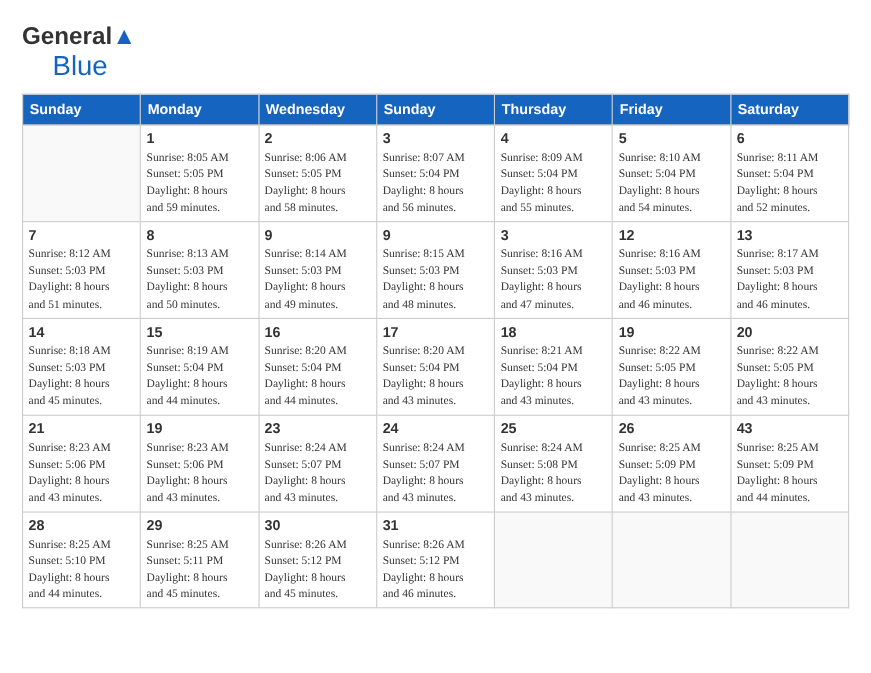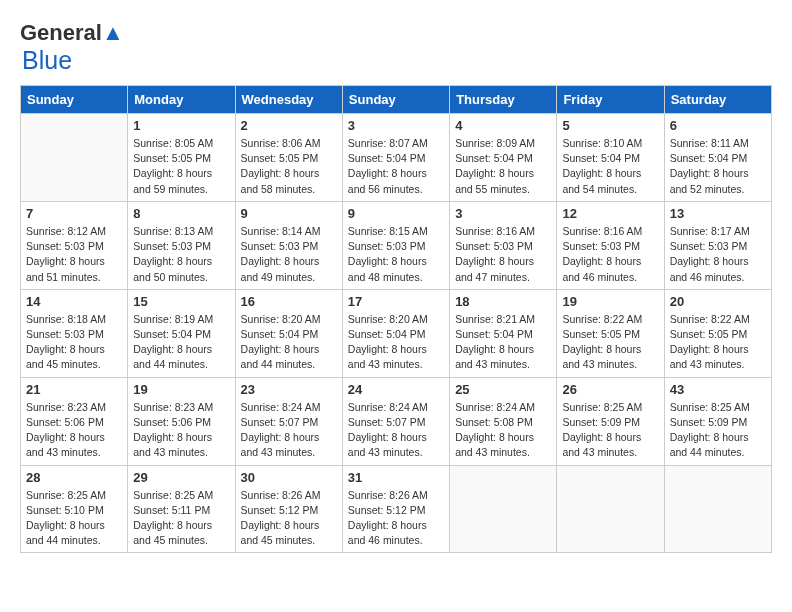--- a/index.html
+++ b/index.html
@@ -12,21 +12,21 @@
     }
     .header {
       display: flex;
       justify-content: space-between;
       align-items: flex-start;
       margin-bottom: 10px;
     }
     .logo {
       display: flex;
       flex-direction: column;
-      align-items: flex-start;
+      align-items: center;
     }
     .title-block {
       text-align: right;
     }
     .month-title {
       font-size: 36px;
       font-weight: bold;
       color: #333;
     }
     .location-title {
@@ -63,20 +63,21 @@
       font-size: 13px;
       font-weight: bold;
       color: #333;
       display: block;
       margin-bottom: 3px;
     }
     .day-info {
       color: #333;
       line-height: 1.45;
       font-size: 10.5px;
+      font-family: Liberation Serif, serif;
     }
   </style>
 </head>
 <body>
 
 <div class="header">
   <div class="logo">
     <div style="display:flex;align-items:center;gap:4px;">
       <span style="font-size:22px;font-weight:bold;color:#333;">
         General<span style="color:#1565c0;">▲</span>

